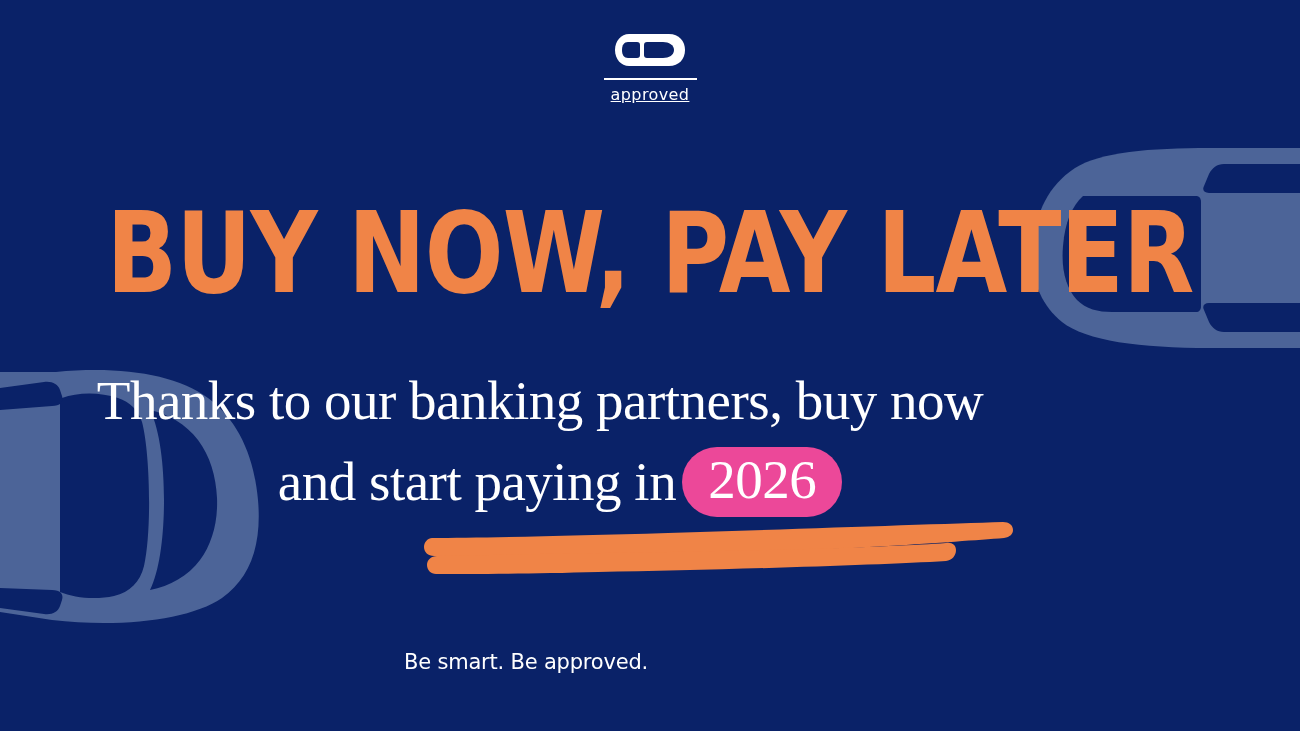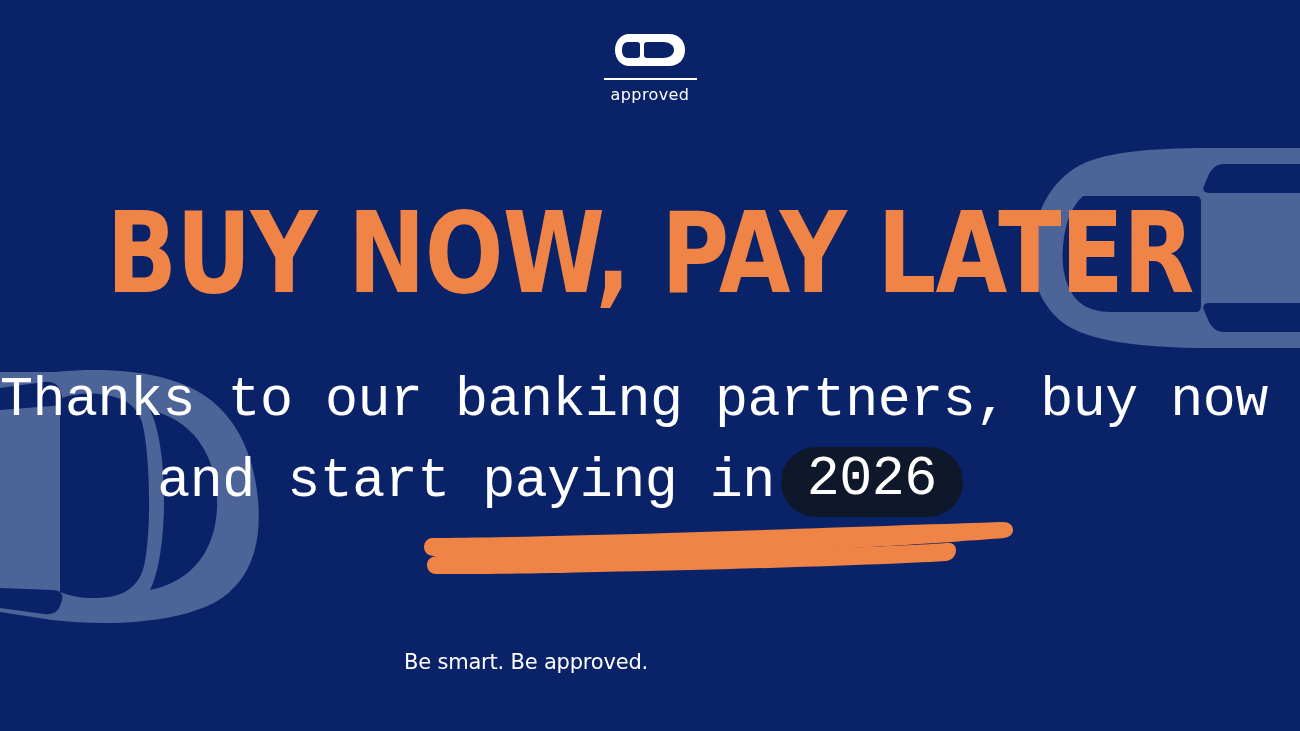--- a/index.html
+++ b/index.html
@@ -48,20 +48,21 @@
     background:#ffffff;
     margin-top:6px;
     margin-bottom:5px;
   }
   .logo-word {
     color:#ffffff;
     font-family:"DejaVu Sans", sans-serif;
     font-size:16px;
     letter-spacing:0.4px;
     line-height:1;
+    text-decoration:underline;
   }
 
   
   .headline {
     position:absolute;
     top:196px;
     left:0;
     width:1300px;
     text-align:center;
     color:#f08447;
@@ -76,40 +77,40 @@
   }
 
   
   .subhead {
     position:absolute;
     top:360px;
     left:0;
     width:1080px;
     text-align:center;
     color:#ffffff;
-    font-family:Liberation Mono, monospace;
+    font-family:Liberation Serif, serif;
     font-weight:400;
     font-size:55px;
     line-height:1.48;
     letter-spacing:-0.5px;
     white-space:nowrap;
   }
   .subhead-line { display:block; }
   .subhead-line.l2 {
     display:flex;
     justify-content:center;
     align-items:center;
     gap:0px;
     margin-left:40px;
   }
   .year-pill {
     display:inline-flex;
     align-items:center;
     justify-content:center;
-    background:#0f172a;
+    background:#ec4899;
     color:#ffffff;
     border-radius:42px;
     padding:2px 26px 6px 26px;
     margin-left:6px;
     line-height:1.12;
   }
 
   
   .squiggle {
     position:absolute;

